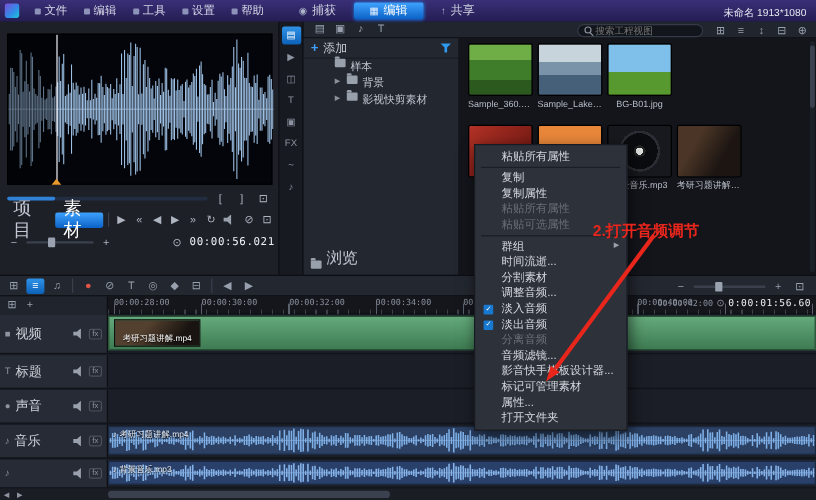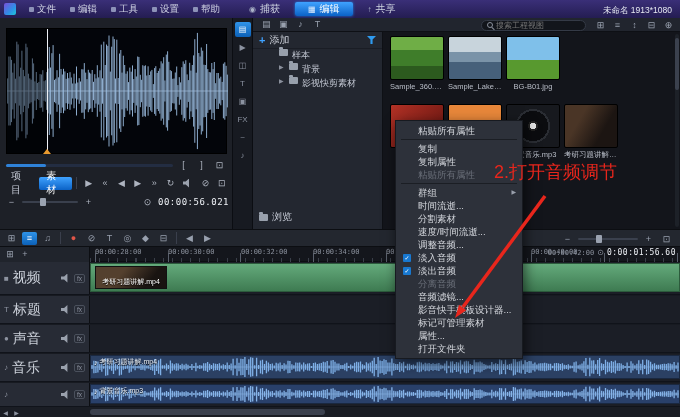--- a/index.html
+++ b/index.html
@@ -25,21 +25,21 @@
 .preview{position:absolute;left:0;top:18px;width:233px;height:211px;background:#1d2027;border-right:1px solid #0b0d12}
 .screen{position:absolute;left:6px;top:10px;width:221px;height:126px;background:#03050a;border:1px solid #000}
 .screen svg{position:absolute;left:0;top:0}
 .dim{position:absolute;left:0;top:0;width:40px;height:100%;background:rgba(0,0,0,.4)}
 .playhead{position:absolute;left:40px;top:0;width:1px;height:100%;background:#eef1f6}
 .caret{position:absolute;left:36px;bottom:-1px;width:0;height:0;border-left:4px solid transparent;border-right:4px solid transparent;border-bottom:5px solid #e89a2f}
 .scrubrow{position:absolute;left:6px;top:142px;width:221px;height:10px;display:flex;align-items:center;gap:3px}
 .scrubbar{flex:1;height:3px;background:#232d42;border-radius:2px;position:relative}
 .scrubfill{position:absolute;left:0;top:0;height:3px;width:40px;background:#2f82d8;border-radius:2px}
 .transport{position:absolute;left:4px;top:156px;width:225px;height:18px;display:flex;align-items:center;gap:2px}
-.pv-btn{height:13px;padding:0 7px;font-size:10px;color:#c3c8d4;display:flex;align-items:center;border-radius:2px}
+.pv-btn{height:13px;padding:0 7px;font-size:15px;color:#c3c8d4;display:flex;align-items:center;border-radius:2px}
 .pv-btn.on{background:linear-gradient(#3fa2ff,#0b62c6);color:#fff}
 .tbtn{width:15px;height:13px;display:flex;align-items:center;justify-content:center;color:#aeb4c0;font-size:9px}
 .spk{width:9px;height:9px;background:#9aa1ad;clip-path:polygon(0 32%,35% 32%,72% 0,72% 100%,35% 68%,0 68%)}
 .zoomrow{position:absolute;left:4px;top:176px;width:225px;height:16px;display:flex;align-items:center;gap:3px}
 .slider{position:relative;width:56px;height:2px;background:#3a404d;border-radius:1px}
 .slider i{position:absolute;left:18px;top:-3px;width:6px;height:8px;background:#9aa2b0;border-radius:1px}
 .timecode{font-family:"DejaVu Sans Mono",monospace;font-size:9px;color:#eef1f6;letter-spacing:.5px}
 
 .navstrip{position:absolute;left:233px;top:18px;width:20px;height:211px;background:#171a21;border-right:1px solid #0b0d12;display:flex;flex-direction:column;align-items:center;padding-top:4px;gap:3px}
 .nav-ic{width:16px;height:15px;display:flex;align-items:center;justify-content:center;font-size:8px;color:#8b92a0;border-radius:2px}
@@ -52,40 +52,40 @@
 .search input{background:transparent;border:0;outline:0;color:#9298a4;font-size:8px;width:80px;font-family:"Liberation Sans",sans-serif}
 .libbar-right{position:absolute;right:4px;top:0;height:14px;display:flex;align-items:center;gap:2px}
 .tree{position:absolute;left:253px;top:32px;width:130px;height:197px;background:#232730;border-right:1px solid #0e1015}
 .addrow{display:flex;align-items:center;gap:4px;height:17px;padding:0 6px;border-bottom:1px solid #1a1d25}
 .plus{color:#3fa2ff;font-weight:bold;font-size:11px}
 .funnel{margin-left:auto;width:9px;height:8px;background:#2f9bf0;clip-path:polygon(0 0,100% 0,62% 45%,62% 100%,38% 100%,38% 45%)}
 .tree-item{display:flex;align-items:flex-start;gap:4px;height:14px;padding:0 6px 0 26px;font-size:9px;color:#c2c7d2}
 .tree-item .tw{font-size:6px;color:#8a909c;width:6px}
 .folder-ic{width:9px;height:7px;background:#98a0ac;border-radius:1px;position:relative;flex:none}
 .folder-ic::before{content:"";position:absolute;left:0;top:-2px;width:4px;height:2px;background:#98a0ac;border-radius:1px 1px 0 0}
-.browse{position:absolute;left:0;bottom:5px;display:flex;align-items:center;gap:4px;padding:0 6px;font-size:10px;color:#c2c7d2}
+.browse{position:absolute;left:0;bottom:5px;display:flex;align-items:flex-end;gap:4px;padding:0 6px;font-size:13px;color:#c2c7d2}
 .grid{position:absolute;left:383px;top:32px;width:297px;height:197px;background:#13151b}
 .cell{position:absolute;width:54px}
 .cell .img{height:44px;border:1px solid #000;border-radius:2px}
 .cell .lbl{font-size:7.5px;color:#b9bec8;text-align:center;white-space:nowrap;overflow:hidden;text-overflow:ellipsis;margin-top:2px}
 .vscroll{position:absolute;right:1px;top:2px;width:4px;height:193px;background:#1d2128;border-radius:2px}
 .vscroll i{position:absolute;left:0;top:4px;width:4px;height:52px;background:#3b414e;border-radius:2px}
 
 .tl-toolbar{position:absolute;left:0;top:229px;width:680px;height:18px;background:#23272f;border-top:1px solid #0c0e12;border-bottom:1px solid #0c0e12;display:flex;align-items:center;padding-left:4px;gap:3px}
 .tl-right{position:absolute;right:6px;top:0;height:18px;display:flex;align-items:center;gap:3px}
 .ruler{position:absolute;left:0;top:247px;width:680px;height:15px;background:#14161c;border-bottom:1px solid #0c0e12}
 .ruler-head{position:absolute;left:0;top:0;width:90px;height:15px;background:#20242c;border-right:1px solid #0c0e12;display:flex;align-items:center;padding-left:4px;gap:3px}
 .ruler-scale{position:absolute;left:90px;top:0;width:590px;height:15px}
 .ticks{position:absolute;left:0;bottom:0;width:100%;height:4px;background:repeating-linear-gradient(90deg,#3a3f49 0 1px,transparent 1px 9.1px)}
 .ticks-major{position:absolute;left:0;bottom:0;width:100%;height:9px;background:repeating-linear-gradient(90deg,#5a606c 0 1px,transparent 1px 72.7px);background-position-x:5px}
 .rlabel{position:absolute;top:1px;font-family:"DejaVu Sans Mono",monospace;font-size:7px;color:#8a909c;white-space:nowrap}
 .ruler-time{position:absolute;right:4px;top:1px;display:flex;align-items:center;gap:3px}
 .trow{position:absolute;left:0;width:680px;border-bottom:1px solid #10131a}
 .thead{position:absolute;left:0;top:0;bottom:0;width:90px;background:#272b35;border-right:1px solid #0c0e12;display:flex;align-items:center;gap:4px;padding:0 4px}
-.thead .tlabel{font-size:14px;color:#ccd1da;flex:1}
+.thead .tlabel{font-size:11px;color:#ccd1da;flex:1}
 .thead .tic{font-size:8px;color:#8d93a0}
 .fx{font-size:6.5px;color:#8d93a0;border:1px solid #4a505c;border-radius:2px;padding:0 2px}
 .tbody{position:absolute;left:90px;top:0;bottom:0;right:0;background:#1b1e26}
 .vclip{position:absolute;left:0;right:0;top:1px;bottom:2px;background:linear-gradient(#64aa7b,#3e7b52);border:1px solid #2c5b3c}
 .vthumb{position:absolute;left:4px;top:2px;bottom:2px;width:72px;background:linear-gradient(130deg,#54402e 0 35%,#191411 75%);border:1px solid #111;display:flex;align-items:flex-end;justify-content:center}
 .vthumb span{font-size:7px;color:#fff;text-shadow:0 1px 1px #000;white-space:nowrap;margin-bottom:1px}
 .aclip{position:absolute;left:0;right:0;top:1px;bottom:2px;background:#2b4063;border:1px solid #1a2840;overflow:hidden}
 .aclip svg{position:absolute;left:0;top:0;width:100%;height:100%}
 .aclip .alabel{position:absolute;left:3px;top:1px;font-size:7px;color:#eaf0f8;text-shadow:0 1px 1px #000;display:flex;gap:2px;align-items:center}
 .hscroll{position:absolute;left:0;top:407px;width:680px;height:10px;background:#1a1d24;display:flex;align-items:center}
@@ -93,21 +93,21 @@
 .hs-thumb{position:absolute;left:90px;top:2px;width:235px;height:6px;background:#3b414e;border-radius:3px}
 
 .ctx{position:absolute;left:395px;top:120px;width:128px;background:#2d313a;border:1px solid #171a20;box-shadow:2px 4px 12px rgba(0,0,0,.6);padding:3px 0;z-index:20}
 .ci{position:relative;height:13px;line-height:13px;padding-left:22px;font-size:9.5px;color:#d4d7dd;white-space:nowrap;overflow:hidden}
 .ci.dis{color:#696e78}
 .ci .chk{position:absolute;left:7px;top:2.5px;width:8px;height:8px;background:#1878d0;border-radius:1px;color:#fff;font-size:6px;line-height:8px;text-align:center}
 .ci .arr{position:absolute;right:6px;top:0;font-size:6px;color:#9aa0ac}
 .ci.hl{margin:0 3px;padding-left:19px;background:#0b5fb6;border:1px solid #46aaff;border-radius:3px;color:#fff;height:13px;line-height:11px}
 .csep{height:1px;background:#1b1e24;margin:2px 5px}
 
-.anno{position:absolute;left:494px;top:160px;font-size:18px;font-weight:normal;color:#e8261c;z-index:30;white-space:nowrap}
+.anno{position:absolute;left:494px;top:184px;font-size:13px;font-weight:bold;color:#e8261c;z-index:30;white-space:nowrap}
 .arrow-svg{position:absolute;left:430px;top:170px;width:200px;height:170px;z-index:29;pointer-events:none}
 </style>
 </head>
 <body>
 
 <div id="app">
 
   <div class="menubar">
     <div class="logo"></div>
     <div class="menu-item">
@@ -409,25 +409,25 @@
     <span class="hs-btn">▶</span>
     <div class="hs-thumb"></div>
   </div>
 
   <div class="ctx">
     <div class="ci">粘贴所有属性</div>
     <div class="csep"></div>
     <div class="ci">复制</div>
     <div class="ci">复制属性</div>
     <div class="ci dis">粘贴所有属性</div>
+    <div class="ci dis">粘贴可选属性</div>
     <div class="csep"></div>
     <div class="ci"><span>群组</span><span class="arr">▶</span></div>
     <div class="ci">时间流逝...</div>
     <div class="ci">分割素材</div>
-    <div class="ci">速度/时间流逝...</div>
     <div class="ci">调整音频...</div>
     <div class="ci"><span class="chk">✓</span><span>淡入音频</span></div>
     <div class="ci"><span class="chk">✓</span><span>淡出音频</span></div>
     <div class="ci dis">分离音频</div>
     <div class="ci">音频滤镜...</div>
     <div class="ci">影音快手模板设计器...</div>
     <div class="ci">标记可管理素材</div>
     <div class="ci">属性...</div>
     <div class="ci">打开文件夹</div>
   </div>

